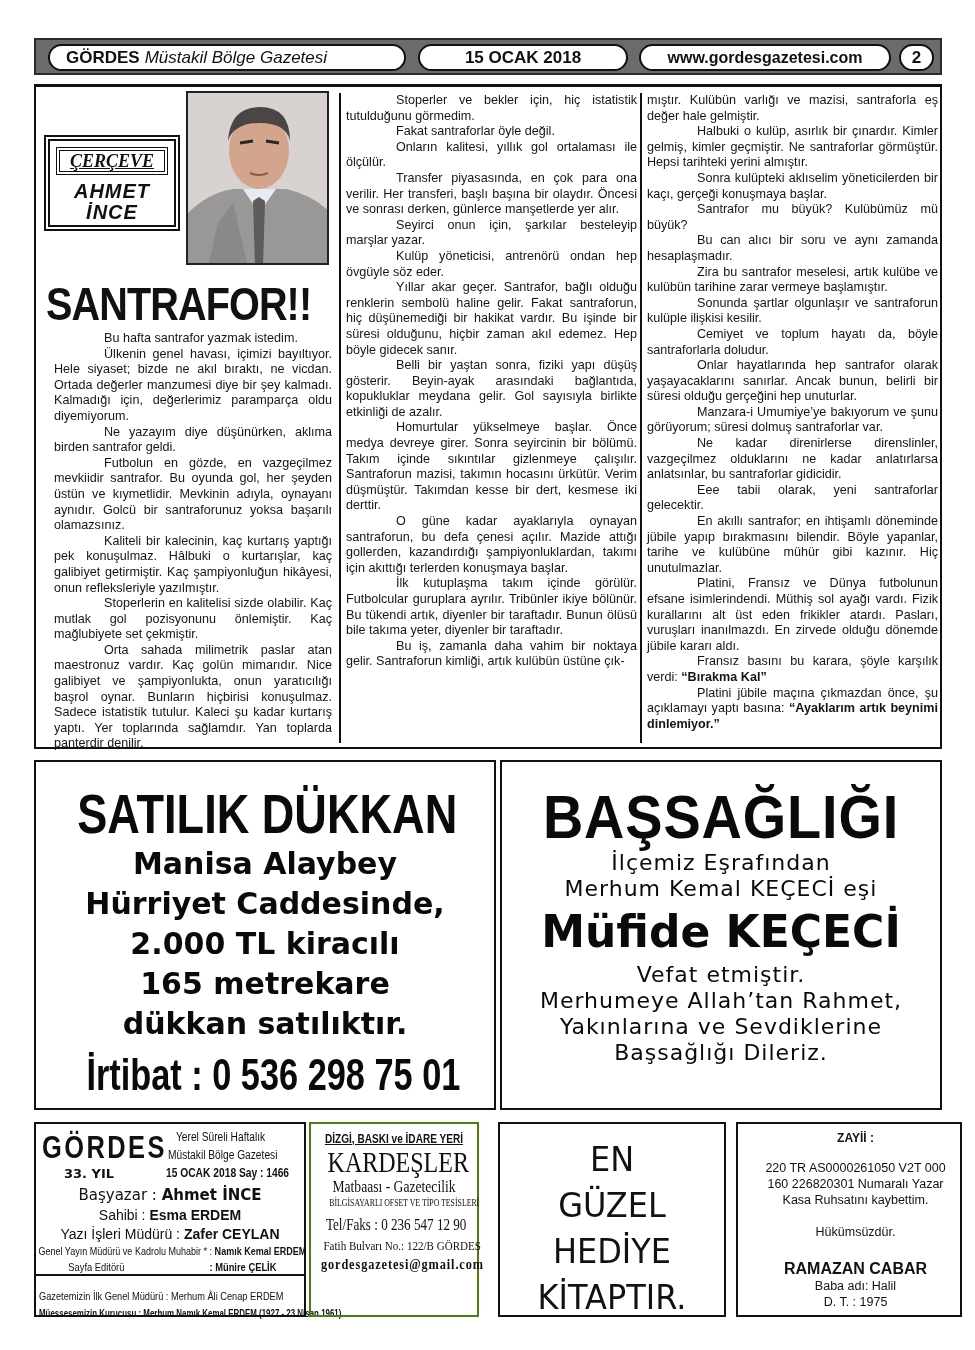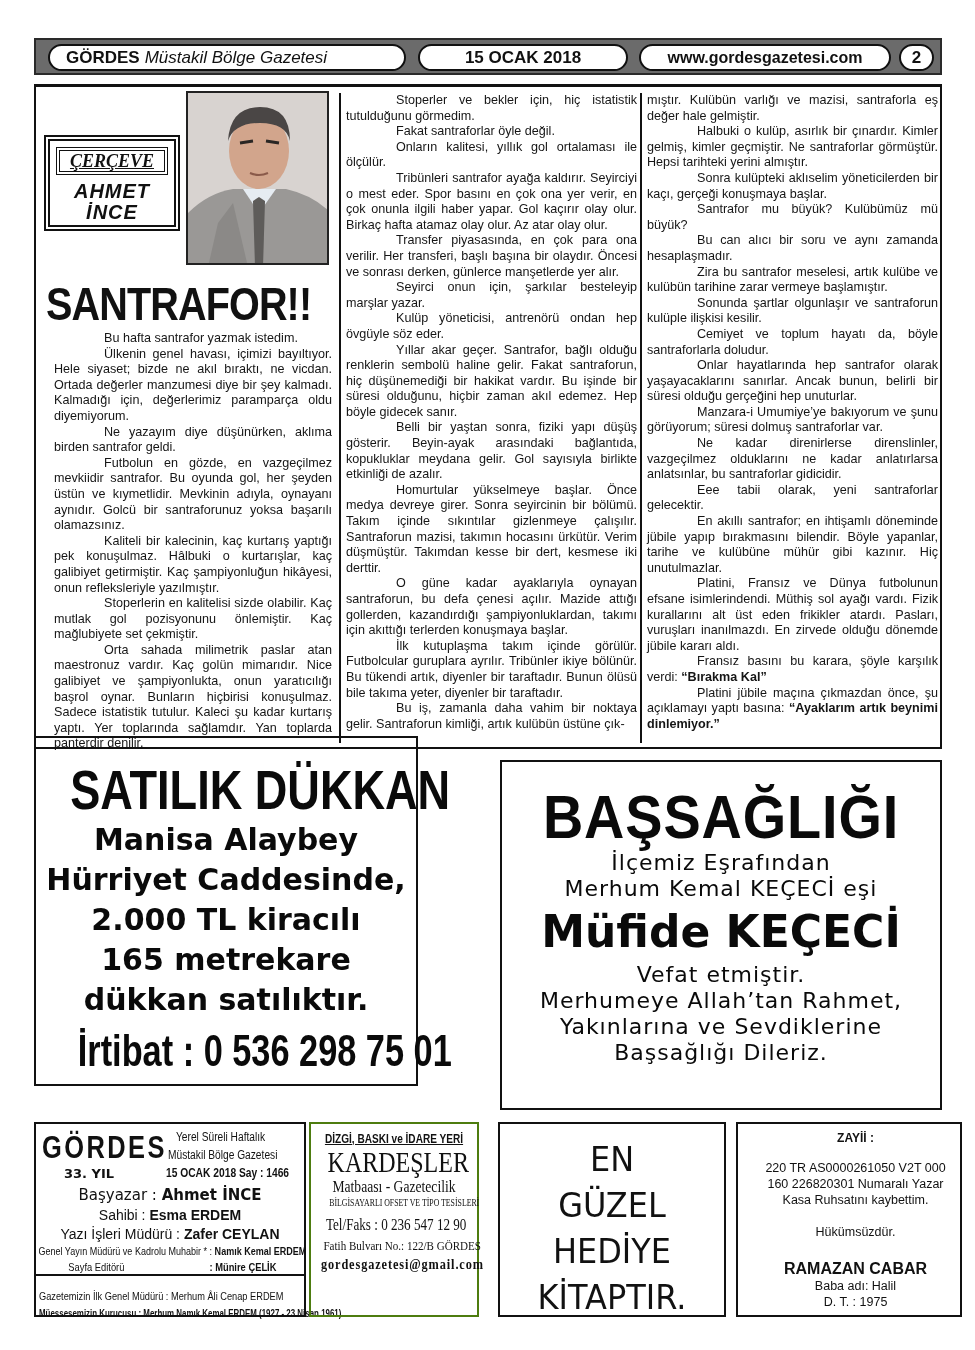--- a/index.html
+++ b/index.html
@@ -28,21 +28,21 @@
 
   .cerceve { position: absolute; left: 8px; top: 48px; width: 136px; height: 96px; border: 4px double #111; border-width: 6px; border-style: double; }
   .cerceve-title { position: absolute; left: 6px; top: 6px; width: 112px; height: 28px; border: 2px double #111; border-width: 4px; border-style: double; font-family: "Liberation Serif", serif; font-style: italic; font-weight: bold; font-size: 18px; text-align: center; line-height: 20px; text-decoration: underline; }
   .cerceve-name { position: absolute; left: 0; top: 40px; width: 124px; text-align: center; font-weight: bold; font-style: italic; font-size: 20px; line-height: 21px; letter-spacing: 1px; }
 
   .photo { position: absolute; left: 150px; top: 4px; width: 143px; height: 174px; border: 2px solid #222; background: linear-gradient(180deg, #d9d4d1 0%, #cfcac6 100%); overflow: hidden; }
   .headline { position: absolute; left: 10px; top: 192px; width: 290px; font-family: "Liberation Sans", sans-serif; font-weight: bold; font-size: 46px; letter-spacing: -1px; line-height: 50px; transform: scaleX(0.86); transform-origin: left; white-space: nowrap; }
 
   
   .ad { position: absolute; border: 2px solid #111; text-align: center; color: #0a0a0a; }
-  .ad-shop { left: 34px; top: 736px; width: 384px; height: 350px; }
+  .ad-shop { left: 34px; top: 760px; width: 462px; height: 350px; }
   .ad-condolence { left: 500px; top: 760px; width: 442px; height: 350px; }
   .shop-title { font-weight: bold; font-size: 55px; line-height: 60px; margin-top: 22px; transform: scaleX(0.82); white-space: nowrap; }
   .shop-line { font-family: "DejaVu Sans", sans-serif; font-weight: bold; font-size: 30px; line-height: 40px; }
   .shop-contact { font-weight: bold; font-size: 44px; line-height: 50px; margin-top: 6px; transform: scaleX(0.78); white-space: nowrap; }
 
   .cond-title { font-weight: bold; font-size: 62px; line-height: 66px; margin-top: 22px; letter-spacing: 1px; transform: scaleX(0.9); white-space: nowrap; }
   .cond-sub { font-family: "DejaVu Sans", sans-serif; font-size: 22px; line-height: 26px; letter-spacing: 1px; }
   .cond-name { font-family: "DejaVu Sans", sans-serif; font-weight: bold; font-size: 44px; line-height: 56px; margin: 2px 0; }
   .cond-foot { font-weight: bold; font-size: 25px; line-height: 30px; margin-top: 8px; font-family: "DejaVu Sans", sans-serif; }
 
@@ -128,21 +128,20 @@
     <p>Futbolun en gözde, en vazgeçilmez mevkiidir santrafor. Bu oyunda gol, her şeyden üstün ve kıymetlidir. Mevkinin adıyla, oynayanı aynıdır. Golcü bir santraforunuz yoksa başarılı olamazsınız.</p>
     <p>Kaliteli bir kalecinin, kaç kurtarış yaptığı pek konuşulmaz. Hâlbuki o kurtarışlar, kaç galibiyet getirmiştir. Kaç şampiyonluğun hikâyesi, onun refleksleriyle yazılmıştır.</p>
     <p>Stoperlerin en kalitelisi sizde olabilir. Kaç mutlak gol pozisyonunu önlemiştir. Kaç mağlubiyete set çekmiştir.</p>
     <p>Orta sahada milimetrik paslar atan maestronuz vardır. Kaç golün mimarıdır. Nice galibiyet ve şampiyonlukta, onun yaratıcılığı başrol oynar. Bunların hiçbirisi konuşulmaz. Sadece istatistik tutulur. Kaleci şu kadar kurtarış yaptı. Yer toplarında sağlamdır. Yan toplarda panterdir denilir.</p>
   </div>
 
   <div class="col col2">
     <p>Stoperler ve bekler için, hiç istatistik tutulduğunu görmedim.</p>
     <p>Fakat santraforlar öyle değil.</p>
     <p>Onların kalitesi, yıllık gol ortalaması ile ölçülür.</p>
-    <p>Tribünleri santrafor ayağa kaldırır. Seyirciyi o mest eder. Spor basını en çok ona yer verir, en çok onunla ilgili haber yapar. Gol kaçırır olay olur. Birkaç hafta atamaz olay olur. Az atar olay olur.</p>
     <p>Transfer piyasasında, en çok para ona verilir. Her transferi, başlı başına bir olaydır. Öncesi ve sonrası derken, günlerce manşetlerde yer alır.</p>
     <p>Seyirci onun için, şarkılar besteleyip marşlar yazar.</p>
     <p>Kulüp yöneticisi, antrenörü ondan hep övgüyle söz eder.</p>
     <p>Yıllar akar geçer. Santrafor, bağlı olduğu renklerin sembolü haline gelir. Fakat santraforun, hiç düşünemediği bir hakikat vardır. Bu işinde bir süresi olduğunu, hiçbir zaman akıl edemez. Hep böyle gidecek sanır.</p>
     <p>Belli bir yaştan sonra, fiziki yapı düşüş gösterir. Beyin-ayak arasındaki bağlantıda, kopukluklar meydana gelir. Gol sayısıyla birlikte etkinliği de azalır.</p>
     <p>Homurtular yükselmeye başlar. Önce medya devreye girer. Sonra seyircinin bir bölümü. Takım içinde sıkıntılar gizlenmeye çalışılır. Santraforun mazisi, takımın hocasını ürkütür. Verim düşmüştür. Takımdan kesse bir dert, kesmese iki derttir.</p>
     <p>O güne kadar ayaklarıyla oynayan santraforun, bu defa çenesi açılır. Mazide attığı gollerden, kazandırdığı şampiyonluklardan, takımı için akıttığı terlerden konuşmaya başlar.</p>
     <p>İlk kutuplaşma takım içinde görülür. Futbolcular guruplara ayrılır. Tribünler ikiye bölünür. Bu tükendi artık, diyenler bir taraftadır. Bunun ölüsü bile takıma yeter, diyenler bir taraftadır.</p>
     <p>Bu iş, zamanla daha vahim bir noktaya gelir. Santraforun kimliği, artık kulübün üstüne çık-</p>
   </div>

